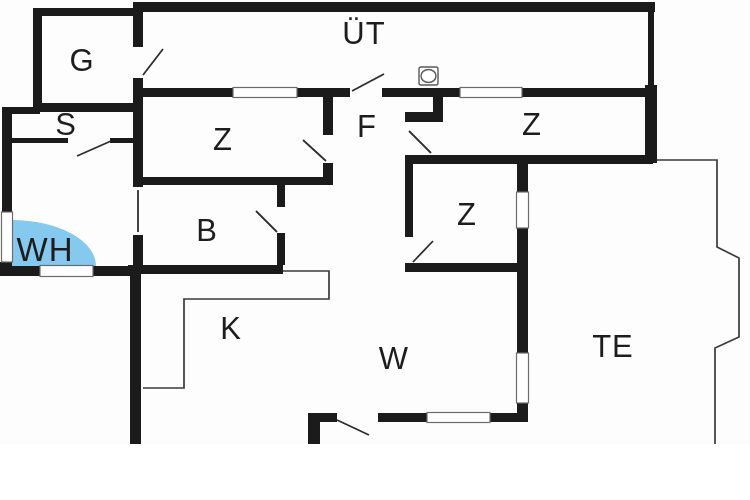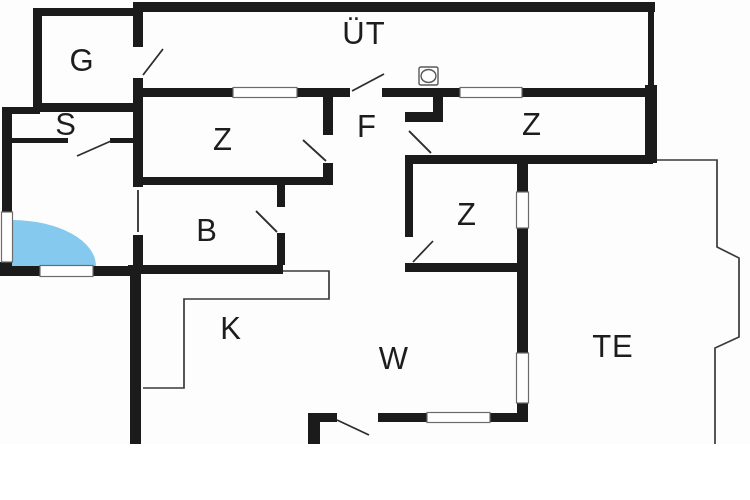--- a/index.html
+++ b/index.html
@@ -111,20 +111,21 @@
 
     <g>
       <rect class="washer" x="419" y="67" width="19" height="18" rx="2"></rect>
       <ellipse class="washer" cx="428.5" cy="76" rx="7.5" ry="6.5"></ellipse>
     </g>
   </svg>
 
   <span class="room-label" style="left:364px;top:33px;">ÜT</span>
   <span class="room-label" style="left:82px;top:60px;">G</span>
   <span class="room-label" style="left:66px;top:124px;">S</span>
+  <span class="room-label big" style="left:45px;top:249px;">WH</span>
   <span class="room-label" style="left:223px;top:139px;">Z</span>
   <span class="room-label" style="left:367px;top:126px;">F</span>
   <span class="room-label" style="left:532px;top:124px;">Z</span>
   <span class="room-label" style="left:467px;top:214px;">Z</span>
   <span class="room-label" style="left:207px;top:230px;">B</span>
   <span class="room-label" style="left:231px;top:328px;">K</span>
   <span class="room-label" style="left:394px;top:358px;">W</span>
   <span class="room-label" style="left:613px;top:346px;">TE</span>
 
 </div>

